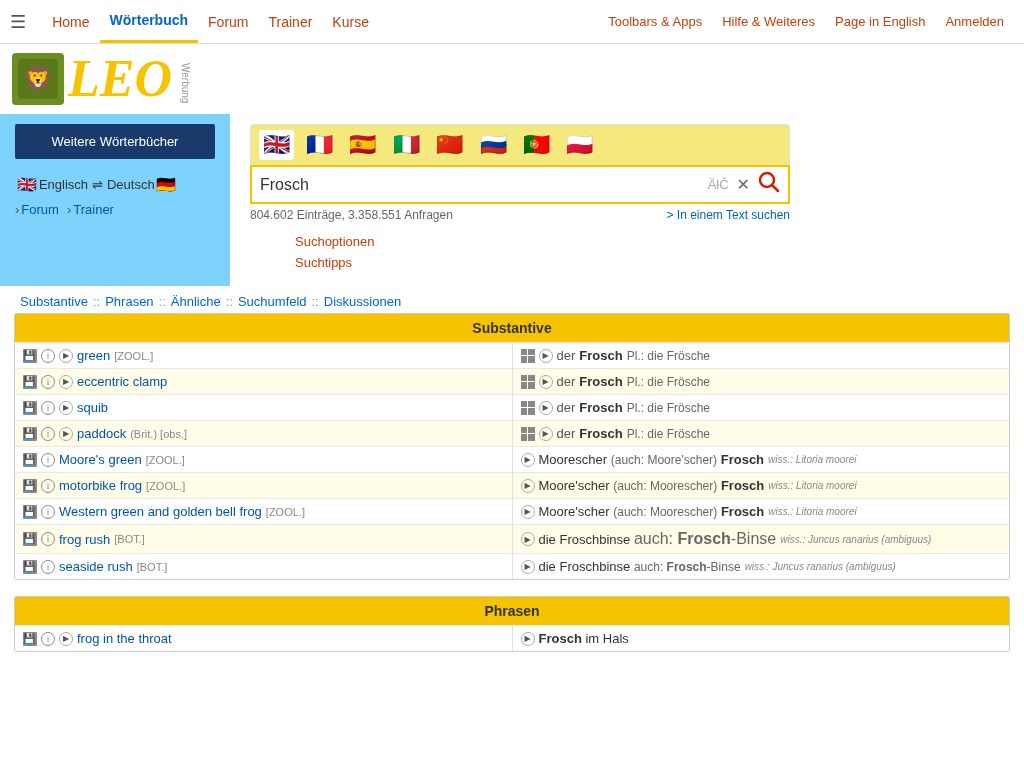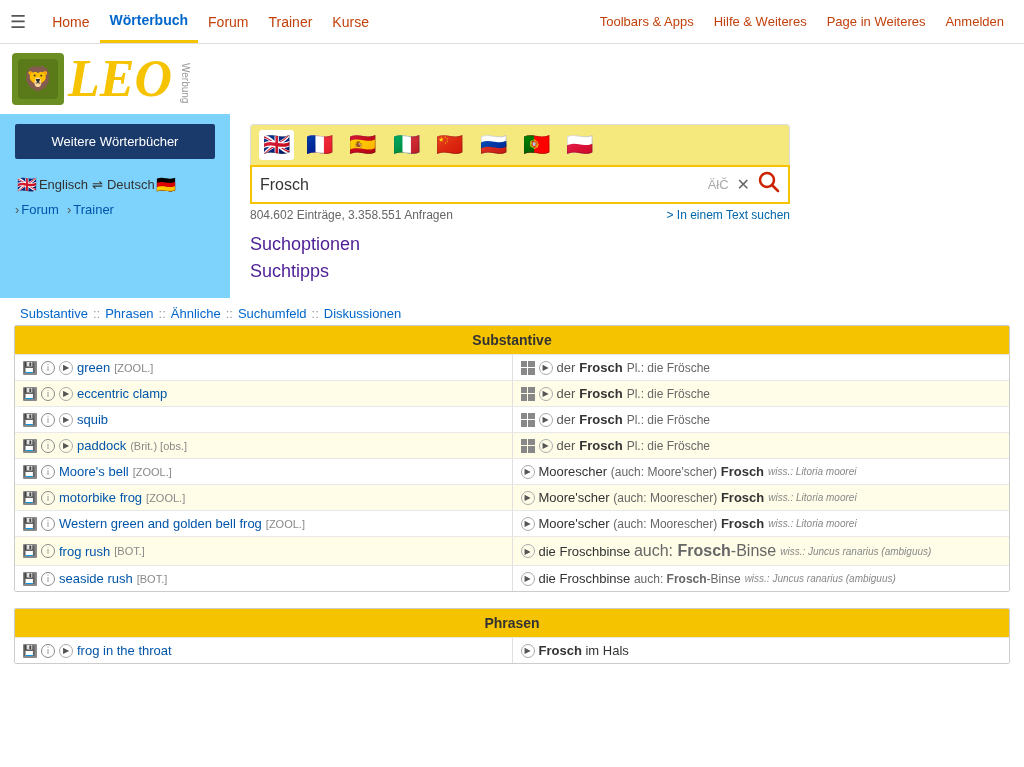--- a/index.html
+++ b/index.html
@@ -37,21 +37,21 @@
     .flag-tab { font-size: 22px; cursor: pointer; padding: 2px 4px; }
     .flag-tab.active { background: #fff; border-radius: 3px; }
     .search-box { display: flex; align-items: center; border: 2px solid #f5c300; background: #fff; width: 540px; padding: 4px 8px; }
     .search-input { border: none; outline: none; font-size: 16px; flex: 1; color: #333; background: transparent; }
     .search-atc { color: #aaa; font-size: 13px; margin-right: 8px; }
     .search-clear { font-size: 16px; color: #666; cursor: pointer; margin-right: 8px; }
     .search-go { color: #cc2200; font-size: 20px; cursor: pointer; }
     .search-stats { font-size: 12px; color: #666; padding: 4px 0; width: 540px; display: flex; justify-content: space-between; }
     .search-stats a { color: #0066aa; text-decoration: none; }
     .search-options { margin-top: 8px; }
-    .search-options a { display: block; color: #4c1d95; text-decoration: none; font-size: 18px; margin-bottom: 6px; }
+    .search-options a { display: block; color: #c2410c; text-decoration: none; font-size: 13px; margin-bottom: 6px; margin-left: 45px; }
 
     
     .result-tabs { padding: 8px 0 4px 20px; font-size: 13px; display: flex; gap: 0; }
     .result-tabs span { color: #0066cc; text-decoration: none; cursor: pointer; }
     .result-tabs .sep { color: #999; margin: 0 5px; }
 
     
     .result-table { margin: 0 14px 16px 14px; border: 1px solid #ccc; border-radius: 2px; overflow: hidden; }
     .table-header { background: #f5c300; text-align: center; font-weight: bold; font-size: 14px; padding: 6px 0; }
     .table-row { display: flex; align-items: stretch; border-top: 1px solid #e8e8e8; }
@@ -79,21 +79,21 @@
   <span class="hamburger">☰</span>
   <a class="nav-link">Home</a>
   <a class="nav-link active">Wörterbuch</a>
   <a class="nav-link">Forum</a>
   <a class="nav-link">Trainer</a>
   <a class="nav-link">Kurse</a>
   <div class="nav-spacer"></div>
   <div class="nav-right">
     <a class="nav-link">Toolbars &amp; Apps</a>
     <a class="nav-link">Hilfe &amp; Weiteres</a>
-    <a class="nav-link">Page in Weiteres</a>
+    <a class="nav-link">Page in English</a>
     <a class="nav-link">Anmelden</a>
   </div>
 </nav>
 
 <div class="logo-area">
   <div class="logo-lion">
     <svg width="40" height="40" viewBox="0 0 40 40">
       <rect width="40" height="40" rx="4" fill="#5a7a1a"></rect>
       <text x="20" y="28" text-anchor="middle" font-size="24" fill="#f5c300">🦁</text>
     </svg>
@@ -252,21 +252,21 @@
       <span style="color:#555;">der</span>
       <span class="word-de-bold">Frosch</span>
       <span class="word-de-light">Pl.: die Frösche</span>
     </div>
   </div>
 
   <div class="table-row" style="background:#fff;">
     <div class="cell-en">
       <span class="icon-save">💾</span>
       <span class="icon-info">i</span>
-      <a class="word-en">Moore's bell</a>
+      <a class="word-en">Moore's green</a>
       <span class="tag">[ZOOL.]</span>
     </div>
     <div class="cell-de">
       <span class="icon-play">▶</span>
       <span>Moorescher <span style="color:#666;font-size:12px;">(auch: Moore'scher)</span> <strong>Frosch</strong></span>
       <span class="word-de-wiss">wiss.: Litoria moorei</span>
     </div>
   </div>
 
   <div class="table-row" style="background:#fffde8;">

